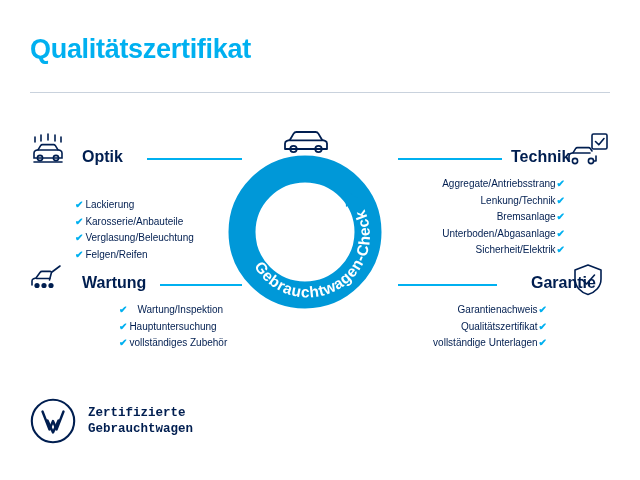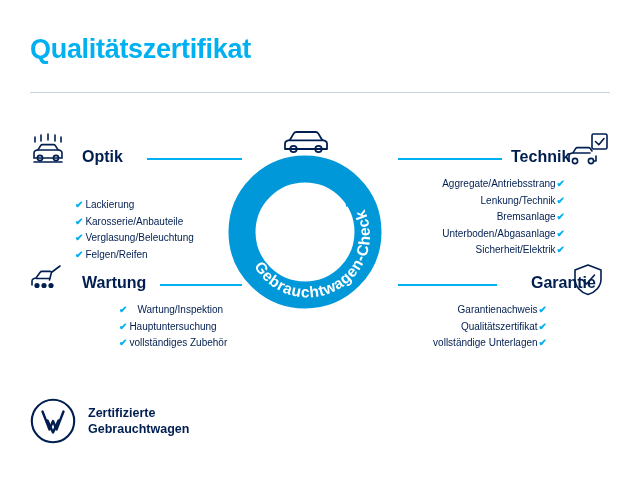--- a/index.html
+++ b/index.html
@@ -128,20 +128,21 @@
     width: 46px;
     height: 46px;
     flex: 0 0 46px;
   }
   .footer .ftext {
     margin-left: 12px;
     font-size: 12.5px;
     font-weight: bold;
     line-height: 16px;
     color: #001e50;
+    font-family: Liberation Mono, monospace;
   }
 </style>
 </head>
 <body>
 
 <div class="page">
 
   <div class="title">Qualitätszertifikat</div>
   <div class="title-rule"></div>
 

